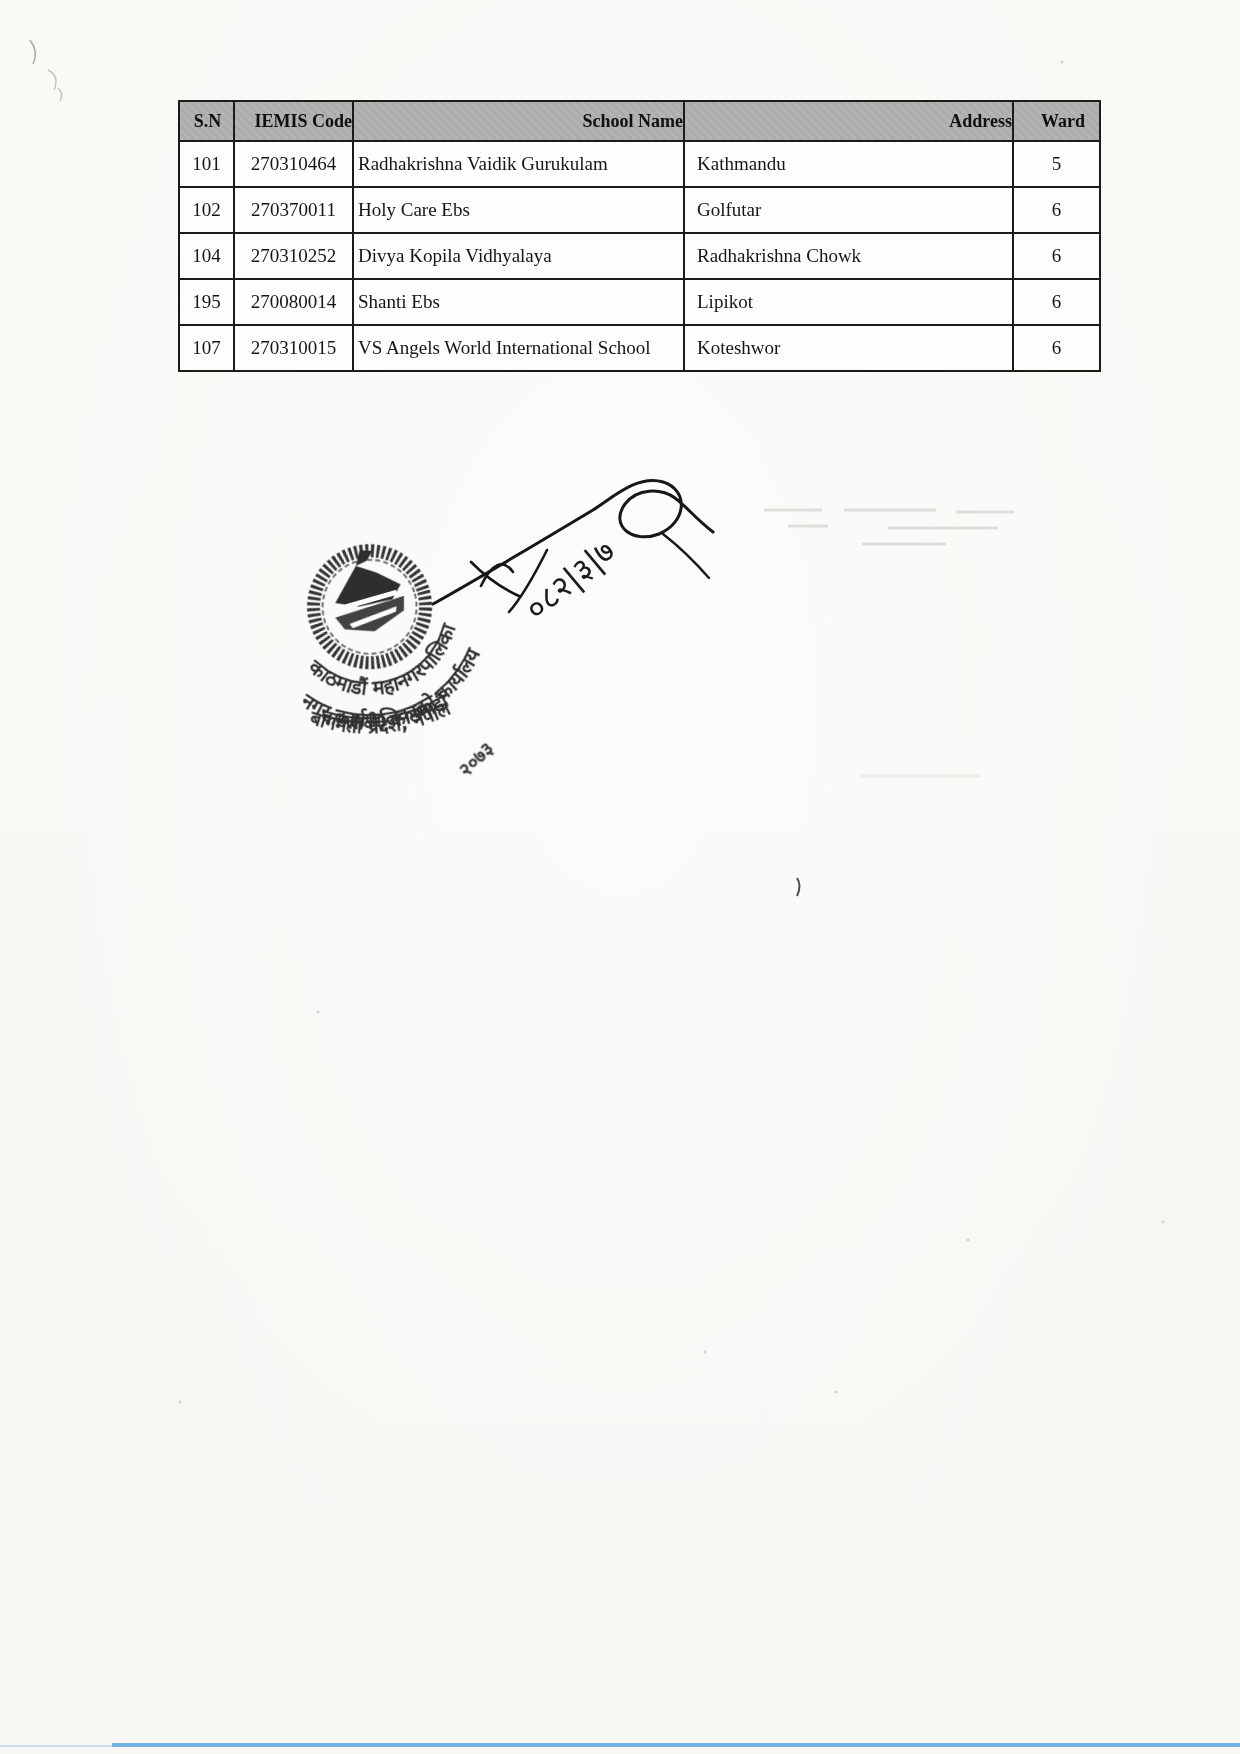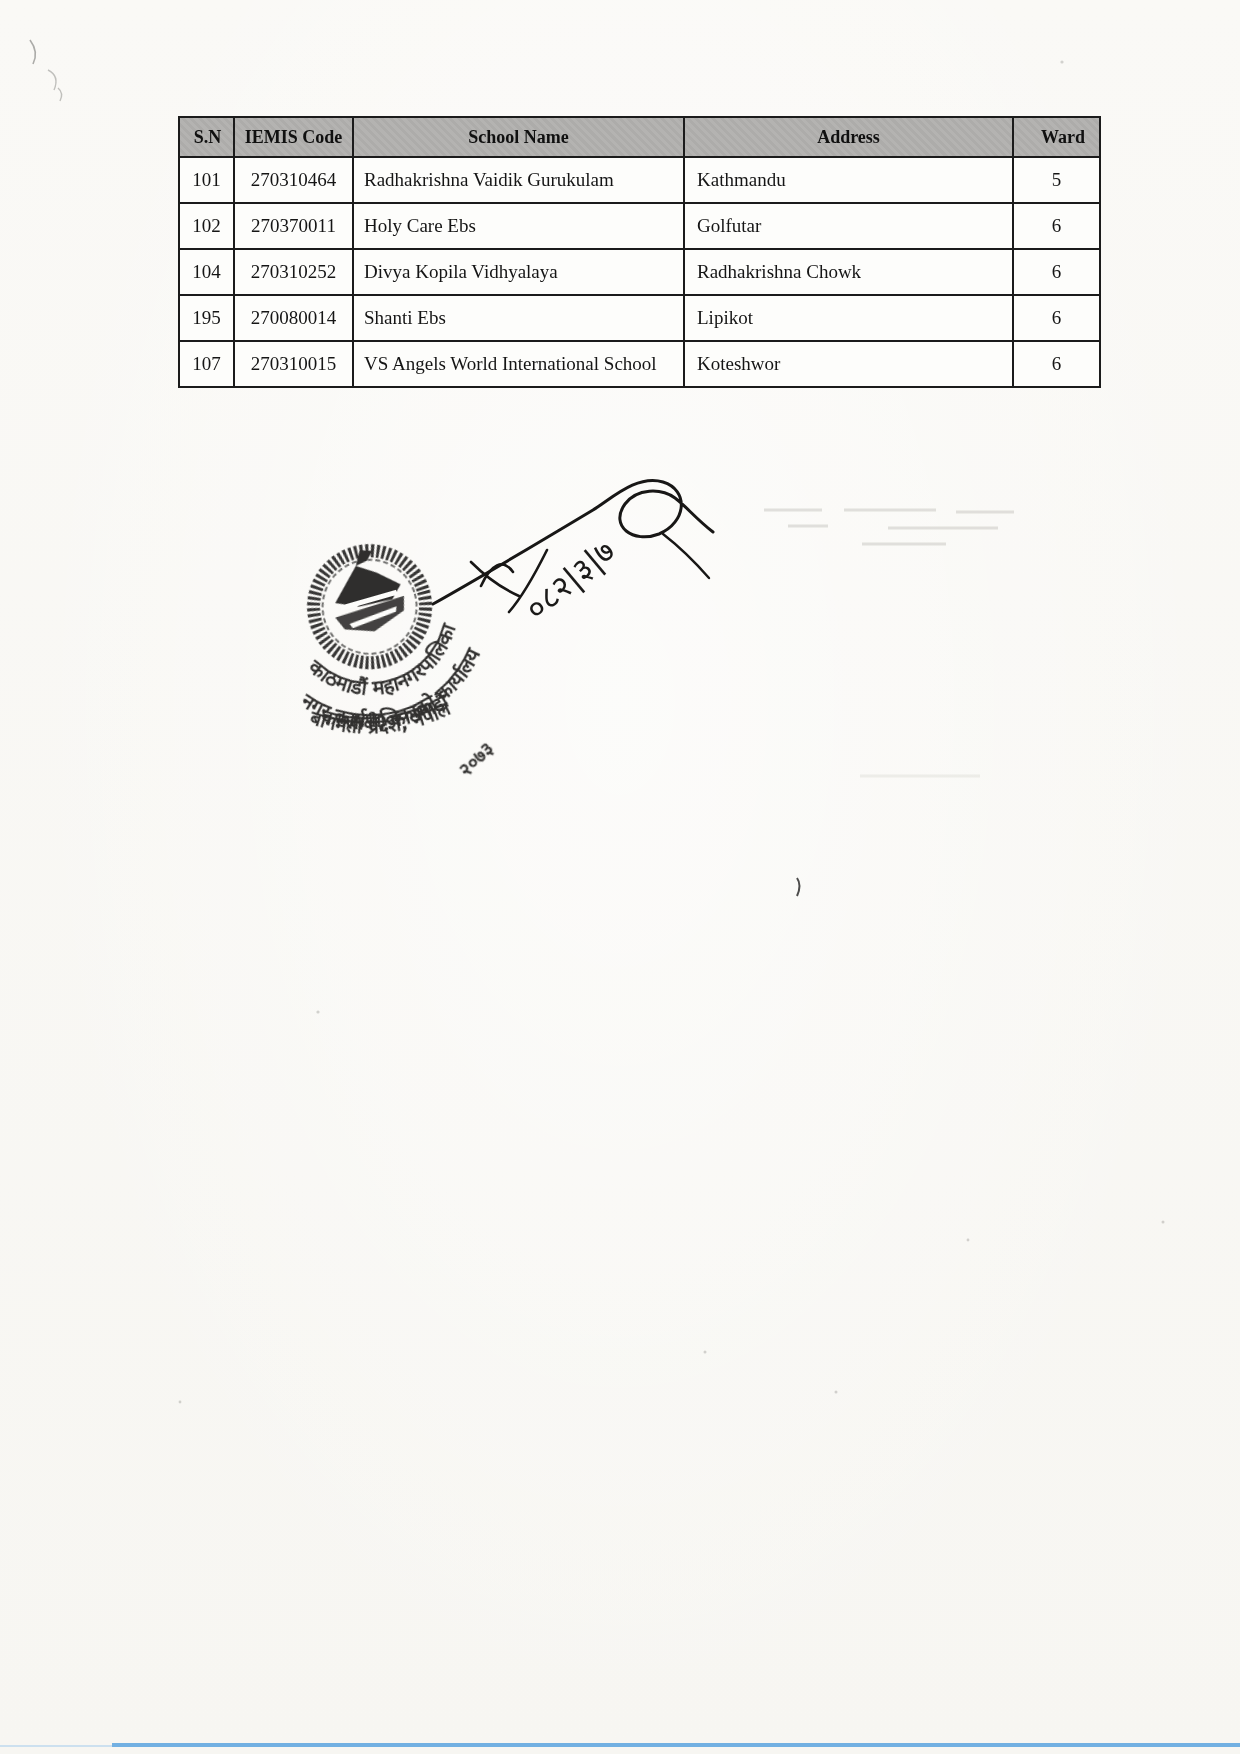--- a/index.html
+++ b/index.html
@@ -12,49 +12,49 @@
     overflow: hidden;
   }
   .page {
     position: absolute; inset: 0;
     background:
       radial-gradient(ellipse at 50% 40%, rgba(255,255,255,.55), rgba(0,0,0,0) 70%),
       linear-gradient(#faf9f6, #f7f6f2);
   }
   table.school-table {
     position: absolute;
-    left: 178px; top: 116px;
+    left: 178px; top: 100px;
     width: 921px;
     border-collapse: collapse;
     table-layout: fixed;
     background: #fdfdfb;
   }
   .school-table th, .school-table td {
     border: 2px solid #1b1b1b;
     vertical-align: middle;
     font-size: 19px;
     overflow: hidden;
     white-space: nowrap;
   }
   .school-table thead th {
     height: 40px;
     background: repeating-linear-gradient(45deg, #b4b3b1 0 3px, #adacaa 3px 6px);
     font-family: "Liberation Serif", serif;
     font-weight: bold;
     font-size: 18px;
     color: #101010;
-    text-align: center;
+    text-align: right;
     padding-left: 0;
   }
   .school-table thead th.c-sn { text-align: center; padding-left: 2px; }
   .school-table thead th.c-ward { text-align: center; padding-left: 13px; }
   .school-table tbody td { height: 46px; background: #fdfdfb; margin-top: 38px; }
   .school-table td.c-sn { text-align: center; }
   .school-table td.c-iemis { text-align: center; }
-  .school-table td.c-school { text-align: left; padding-left: 10px; }
+  .school-table td.c-school { text-align: left; padding-left: 4px; }
   .school-table td.c-address { text-align: left; padding-left: 12px; }
   .school-table td.c-ward { text-align: center; }
 
   .stamp-wrap {
     position: absolute; left: 222px; top: 500px;
     width: 330px; height: 330px;
   }
   .signature-wrap {
     position: absolute; left: 425px; top: 452px;
     width: 310px; height: 200px;

